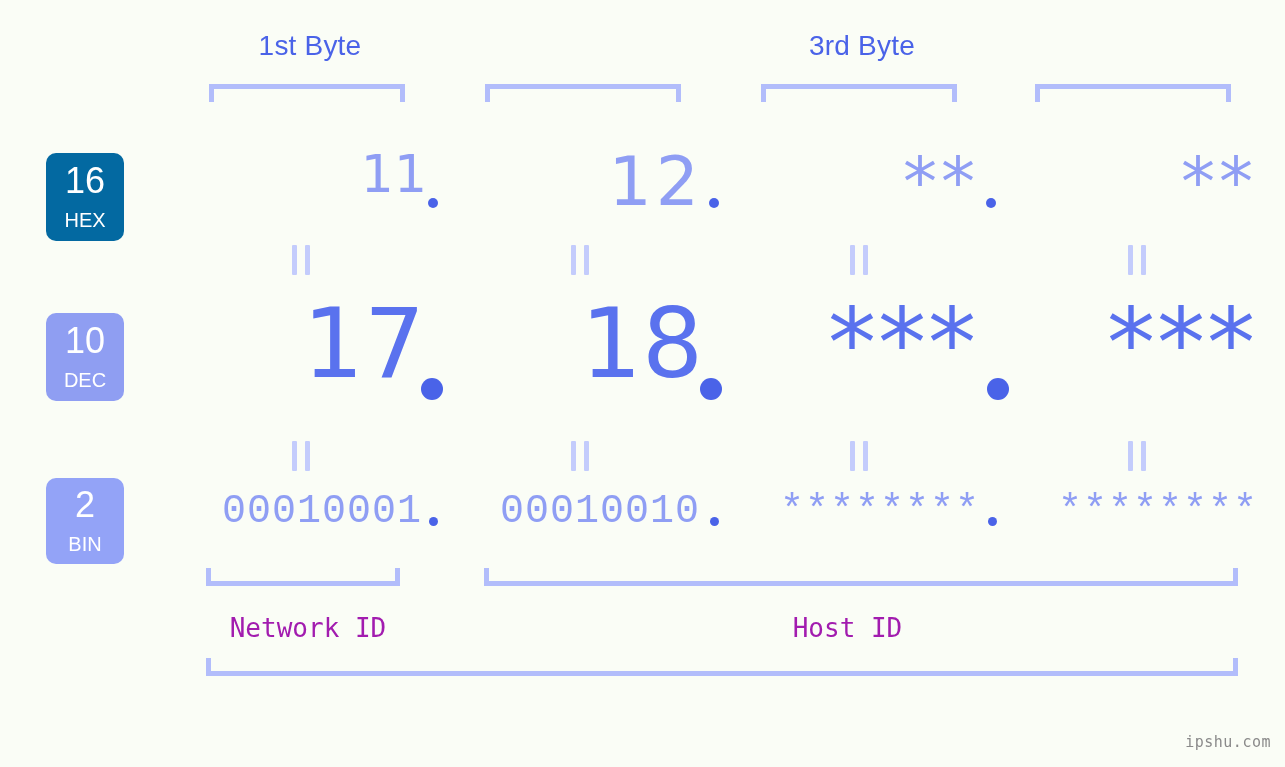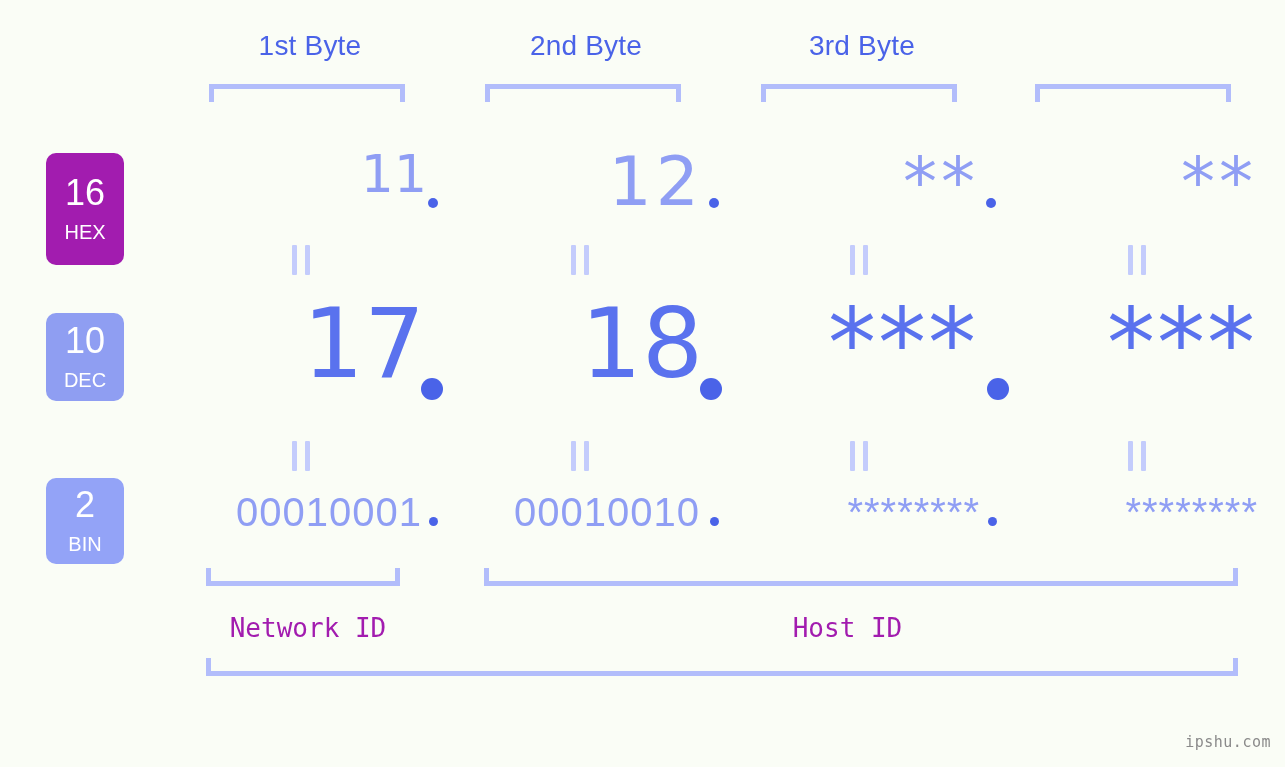--- a/index.html
+++ b/index.html
@@ -69,21 +69,21 @@
     font-size: 36px;
     font-weight: 400;
     line-height: 1.05;
   }
   .base-badge .name {
     font-size: 20px;
     font-weight: 400;
     line-height: 1.2;
     margin-top: 8px;
   }
-  #badge-hex { top: 153px; height: 112px; background: #a21caf; }
+  #badge-hex { top: 153px; height: 88px; background: #0369a1; }
   #badge-dec { top: 313px; height: 88px; background: #8f9ef2; }
   #badge-bin { top: 478px; height: 86px; background: #93a3f7; }
 
   
   .val {
     position: absolute;
     text-align: right;
     white-space: nowrap;
   }
 
@@ -106,21 +106,21 @@
     top: 296px;
     line-height: 1;
   }
   .row-dec .val.stars {
     letter-spacing: 2px;
   }
 
   .row-bin .val {
     font-size: 40px;
     color: #8f9ef4;
-    font-family: Liberation Sans, sans-serif;
+    font-family: Liberation Mono, monospace;
     top: 492px;
     line-height: 1;
     letter-spacing: 1px;
   }
 
   
   .dot {
     position: absolute;
     border-radius: 50%;
     background: #4a63e8;
@@ -178,21 +178,20 @@
     font-family: "DejaVu Sans Mono", monospace;
     letter-spacing: 0.5px;
   }
 </style>
 </head>
 <body>
 
 <div class="stage">
 
   <div class="byte-header" style="left:190px; width:240px;">1st Byte</div>
-  <div class="byte-header" style="left:466px; width:240px;">2nd Byte</div>
   <div class="byte-header" style="left:742px; width:240px;">3rd Byte</div>
 
   <div class="bracket bracket-down" style="left:209px; top:84px; width:196px;"></div>
   <div class="bracket bracket-down" style="left:485px; top:84px; width:196px;"></div>
   <div class="bracket bracket-down" style="left:761px; top:84px; width:196px;"></div>
   <div class="bracket bracket-down" style="left:1035px; top:84px; width:196px;"></div>
 
   <div class="base-badge" id="badge-hex">
     <span class="num">16</span>
     <span class="name">HEX</span>

